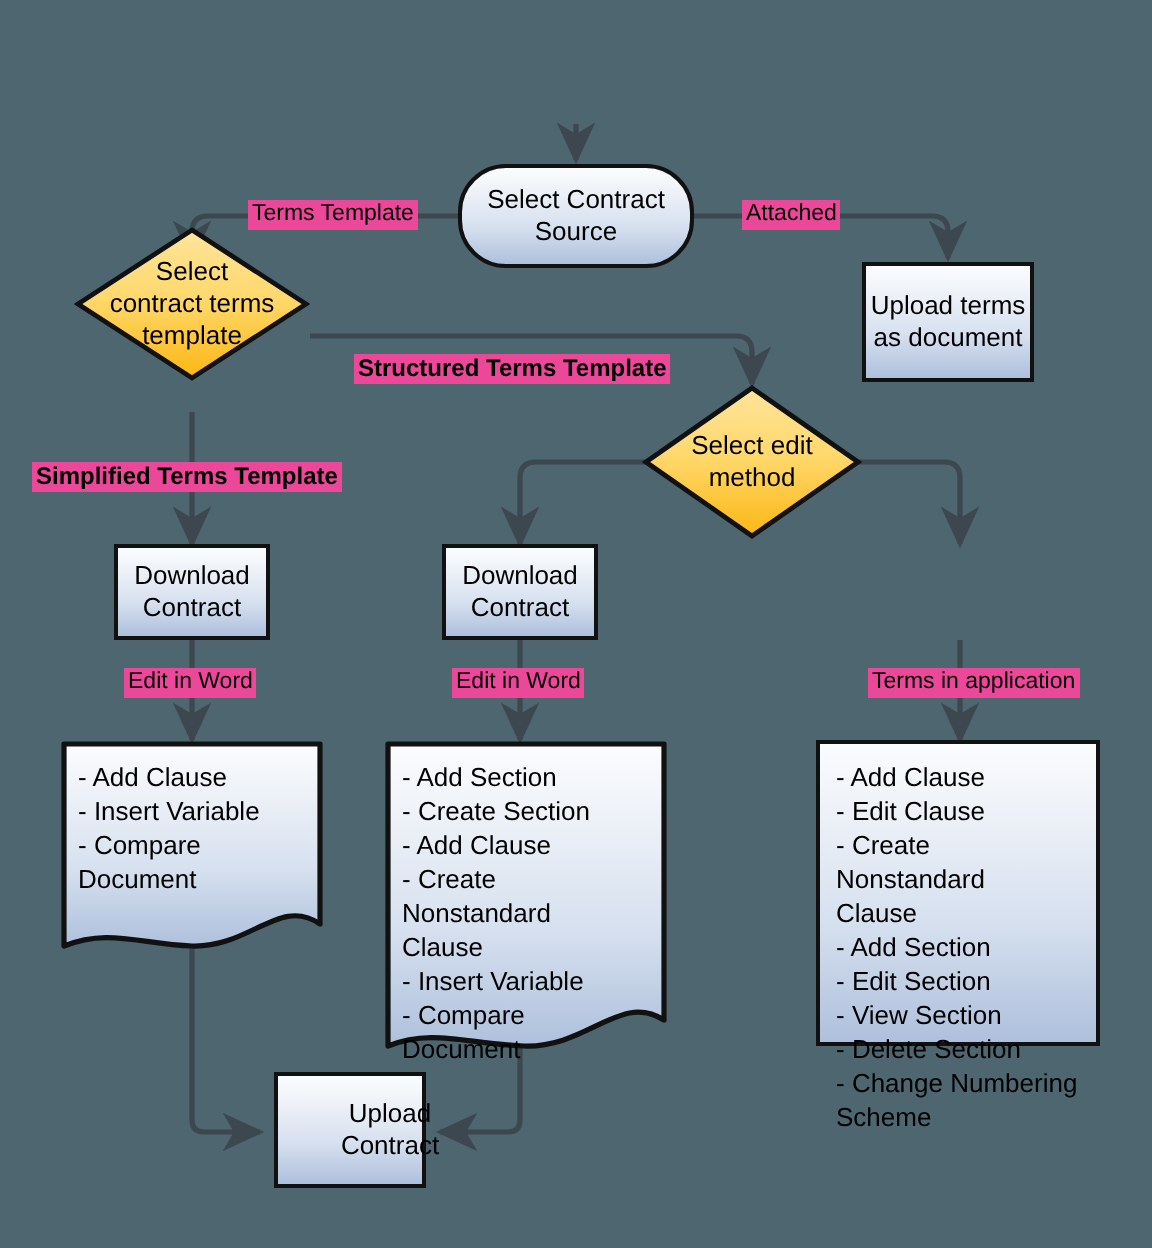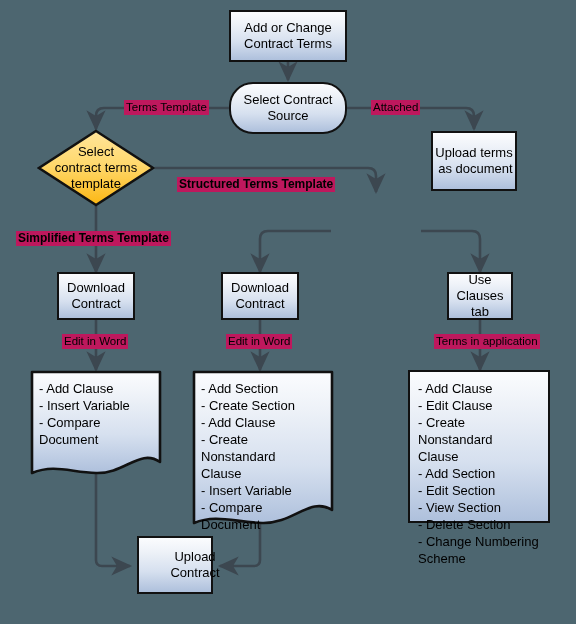--- a/index.html
+++ b/index.html
@@ -81,21 +81,21 @@
     color: #000;
     font-size: 13px;
     line-height: 17px;
     z-index: 3;
     padding: 8px 8px 0 8px;
     white-space: pre-line;
     text-align: left;
   }
   .elabel {
     position: absolute;
-    background: #be185d;
+    background: #ec4899;
     color: #000;
     font-size: 11.5px;
     line-height: 13px;
     padding: 1px 2px;
     white-space: nowrap;
     z-index: 4;
   }
   .elabel.bold { font-weight: bold; font-size: 12px; }
 </style>
 </head>
@@ -130,67 +130,72 @@
       <path d="M260,320 L260,370" marker-end="url(#arr)"></path>
 
       <path d="M480,320 L480,370" marker-end="url(#arr)"></path>
 
       <path d="M96,470 L96,560 Q96,566 102,566 L130,566" marker-end="url(#arr)"></path>
 
       <path d="M260,520 L260,560 Q260,566 254,566 L220,566" marker-end="url(#arr)"></path>
     </g>
   </svg>
 
-  <div class="node proc" style="left:229px; top:10px; width:118px; height:52px;">
-    <span style="white-space:pre-line;">Add or Change
-Contract Terms</span>
-  </div>
 
   <div class="node proc" style="left:229px; top:82px; width:118px; height:52px;border-radius:24px;">
     <span style="white-space:pre-line;">Select Contract
 Source</span>
   </div>
 
   <div class="node proc" style="left:431px; top:131px; width:86px; height:60px;">
-    <span style="white-space:pre-line;text-align:right;">Upload terms
+    <span style="white-space:pre-line;">Upload terms
 as document</span>
   </div>
 
-  <div class="node diamond" style="left:37px; top:129px; width:118px; height:78px;">
+  <div class="node diamond" style="left:37px; top:113px; width:118px; height:78px;">
     <svg class="dshape" viewBox="0 0 118 78" preserveAspectRatio="none">
       <defs>
         <linearGradient id="gd1" x1="0" y1="0" x2="0" y2="1">
           <stop offset="0%" stop-color="#ffe49a"></stop>
           <stop offset="45%" stop-color="#ffd96e"></stop>
           <stop offset="100%" stop-color="#fcb713"></stop>
         </linearGradient>
       </defs>
       <polygon points="59,2 116,39 59,76 2,39" fill="url(#gd1)" stroke="#111" stroke-width="2.4"></polygon>
     </svg>
     <span class="dlabel" style="white-space:pre-line;">Select
 contract terms
 template</span>
   </div>
 
+  <div class="node diamond" style="left:321px; top:192px; width:110px; height:78px;">
+    <svg class="dshape" viewBox="0 0 110 78" preserveAspectRatio="none">
+      <defs>
+        <linearGradient id="gd2" x1="0" y1="0" x2="0" y2="1">
+          <stop offset="0%" stop-color="#ffe49a"></stop>
+          <stop offset="45%" stop-color="#ffd96e"></stop>
+          <stop offset="100%" stop-color="#fcb713"></stop>
+        </linearGradient>
+      </defs>
+      <polygon points="55,2 108,39 55,76 2,39" fill="url(#gd2)" stroke="#111" stroke-width="2.4"></polygon>
+    </svg>
+    <span class="dlabel" style="white-space:pre-line;">Select edit
+method</span>
+  </div>
 
   <div class="node proc" style="left:57px; top:272px; width:78px; height:48px;">
     <span style="white-space:pre-line;">Download
 Contract</span>
   </div>
 
   <div class="node proc" style="left:221px; top:272px; width:78px; height:48px;">
     <span style="white-space:pre-line;">Download
 Contract</span>
   </div>
 
-  <div class="node proc" style="left:447px; top:272px; width:66px; height:48px;">
-    <span style="white-space:pre-line;">Use
-Clauses
-tab</span>
-  </div>
 
   <div class="doc" style="left:30px; top:370px; width:132px; height:105px;">
     <svg class="docshape" viewBox="0 0 132 105" preserveAspectRatio="none">
       <defs>
         <linearGradient id="gdoc1" x1="0" y1="0" x2="0" y2="1">
           <stop offset="0%" stop-color="#fbfcfe"></stop>
           <stop offset="24%" stop-color="#eef2f8"></stop>
           <stop offset="62%" stop-color="#d6e0ef"></stop>
           <stop offset="100%" stop-color="#aec0dc"></stop>
         </linearGradient>

